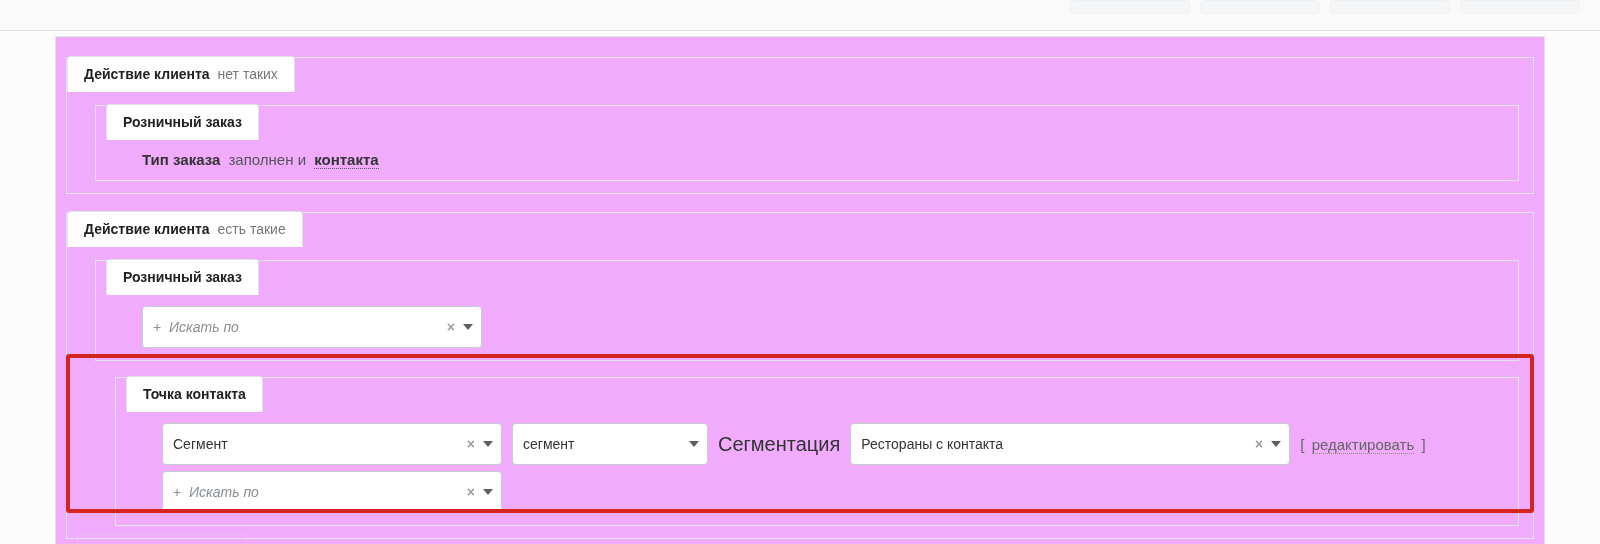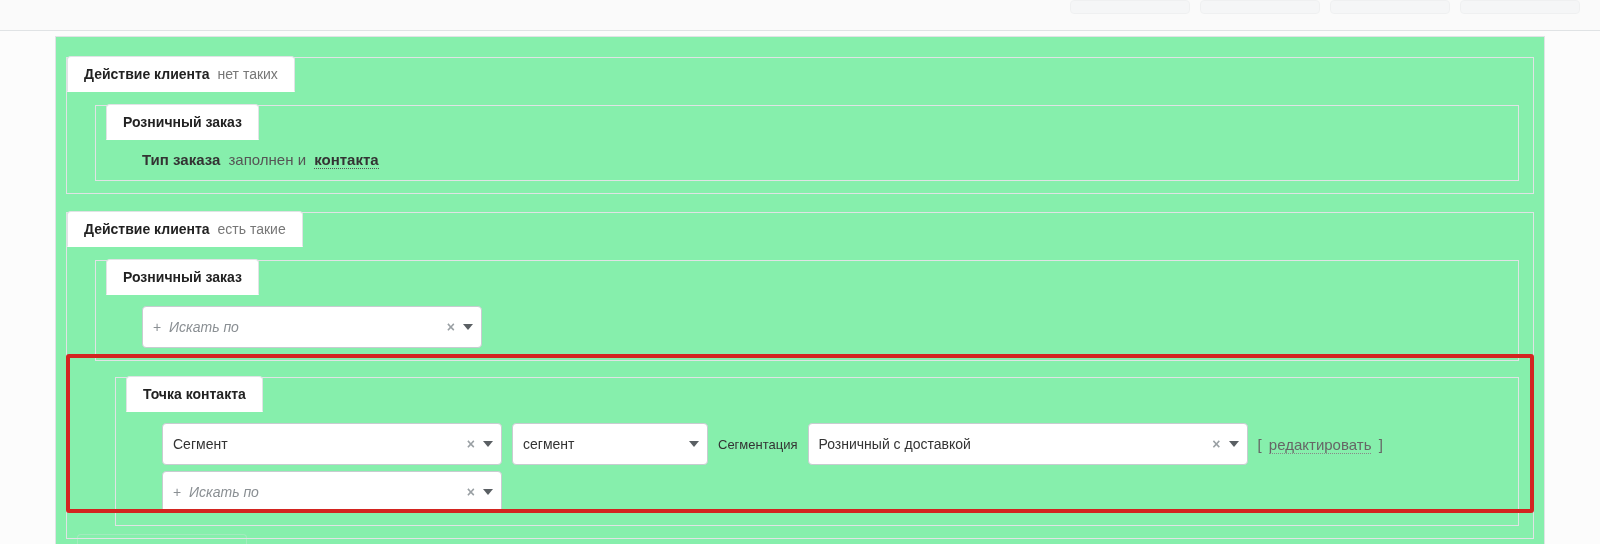--- a/index.html
+++ b/index.html
@@ -38,21 +38,21 @@
       border-top: 1px solid #e0e3e5;
       background: #fcfcfc;
     }
     .outer-container {
       position: absolute;
       top: 5px;
       left: 55px;
       right: 55px;
       bottom: 0;
       border: 1px solid #e0e3e5;
-      background: #86efac;
+      background: #f0abfc;
       border-bottom: none;
     }
     .section {
       position: relative;
       margin: 10px 10px 18px 10px;
       border: 1px solid #e0e3e5;
       border-top: none;
       padding: 0 0 12px 0;
     }
     .section-tab {
@@ -168,21 +168,21 @@
       position: absolute;
       left: 10px;
       right: 10px;
       border: 4px solid #d32420;
       border-radius: 3px;
       pointer-events: none;
       z-index: 5;
     }
     .label-inline {
       color: #333;
-      font-size: 13px;
+      font-size: 20px;
     }
     .edit-link {
       color: #666;
       font-size: 15px;
     }
     .edit-link .bracket { color: #666; }
     .edit-link .link { border-bottom: 1px dotted #888; cursor: pointer; margin: 0 3px; }
     .subgroup.contact { margin-top: 16px; margin-left: 48px; }
     .row-controls.stack { padding-top: 6px; }
     .small-ghost {
@@ -259,21 +259,21 @@
             </span>
           </div>
           <div class="combo small">
             <span class="value">сегмент</span>
             <span class="combo-right">
               <span class="caret-icon"></span>
             </span>
           </div>
           <span class="label-inline">Сегментация</span>
           <div class="combo medium">
-            <span class="value">Розничный с доставкой</span>
+            <span class="value">Рестораны с контакта</span>
             <span class="combo-right">
               <span class="x-icon">×</span>
               <span class="caret-icon"></span>
             </span>
           </div>
           <span class="edit-link">
             <span class="bracket">[</span>
             <span class="link">редактировать</span>
             <span class="bracket">]</span>
           </span>

